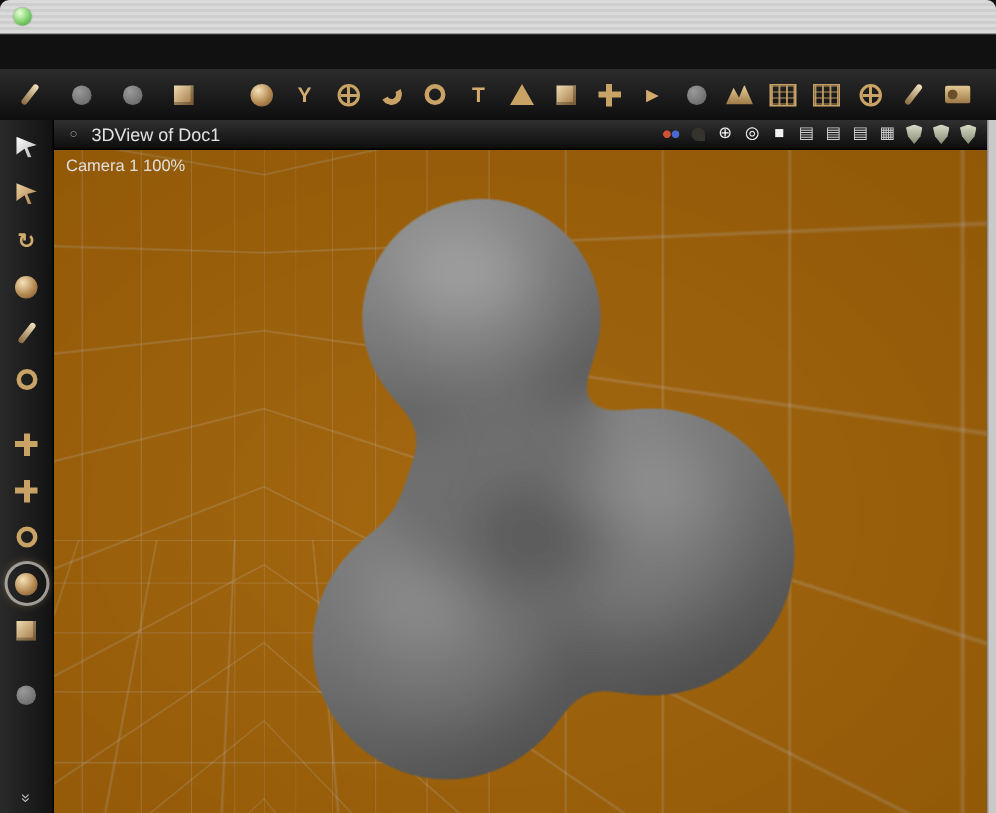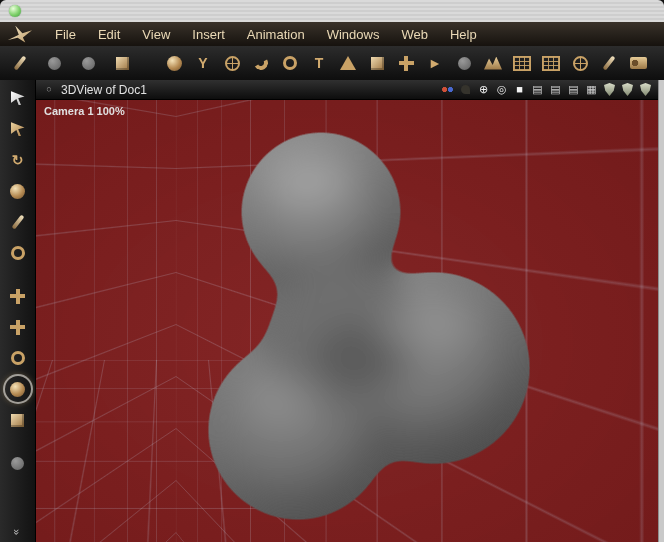--- a/index.html
+++ b/index.html
@@ -102,21 +102,21 @@
   .vp-header{position:absolute;left:36px;top:80px;width:622px;height:20px;
     background:linear-gradient(#303030,#0d0d0d);color:#e2e2e2;font-size:12px;
     display:flex;align-items:center;border-bottom:1px solid #000;box-sizing:border-box;}
   .vp-header .widget{width:14px;height:14px;font-size:9px;margin-left:6px;}
   .vp-title{margin-left:5px;}
   .header-icons{margin-left:auto;display:flex;align-items:center;gap:3px;margin-right:5px;}
   .header-icons .icon{width:15px;height:15px;font-size:11px;}
 
   
   .viewport{position:absolute;left:36px;top:100px;width:622px;height:442px;
-    background:#7f1d1d;overflow:hidden;font-weight:bold;}
+    background:#a16207;overflow:hidden;}
   .scene{position:absolute;inset:0;perspective:700px;perspective-origin:138px 80px;
     transform-style:preserve-3d;z-index:1;}
   .plane{position:absolute;
     background-image:linear-gradient(rgba(205,215,240,0.20) 1px,transparent 1px),
                      linear-gradient(90deg,rgba(205,215,240,0.20) 1px,transparent 1px);
     background-size:52px 52px;}
   .wall-left{left:-160px;top:-400px;width:300px;height:1400px;
     transform-origin:100% 50%;transform:rotateY(62deg);}
   .wall-right{left:140px;top:-400px;width:560px;height:1400px;
     transform-origin:0 50%;transform:rotateY(-68deg);}
@@ -133,31 +133,20 @@
 </style>
 </head>
 <body>
 
 <div class="window">
 
   <div class="titlebar">
     <div class="close-btn"></div>
   </div>
 
-  <div class="menubar">
-    <div class="logo"></div>
-    <span class="menu-item">File</span>
-    <span class="menu-item">Edit</span>
-    <span class="menu-item">View</span>
-    <span class="menu-item">Insert</span>
-    <span class="menu-item">Animation</span>
-    <span class="menu-item">Windows</span>
-    <span class="menu-item">Web</span>
-    <span class="menu-item">Help</span>
-  </div>
 
   <div class="toolbar">
     <div class="tb-left">
         <span class="icon sh-pen"></span>
         <span class="icon sh-dim"></span>
         <span class="icon sh-dim"></span>
         <span class="icon sh-cube"></span>
       </div>
     <div class="tb-main">
         <span class="icon sh-sphere"></span>

